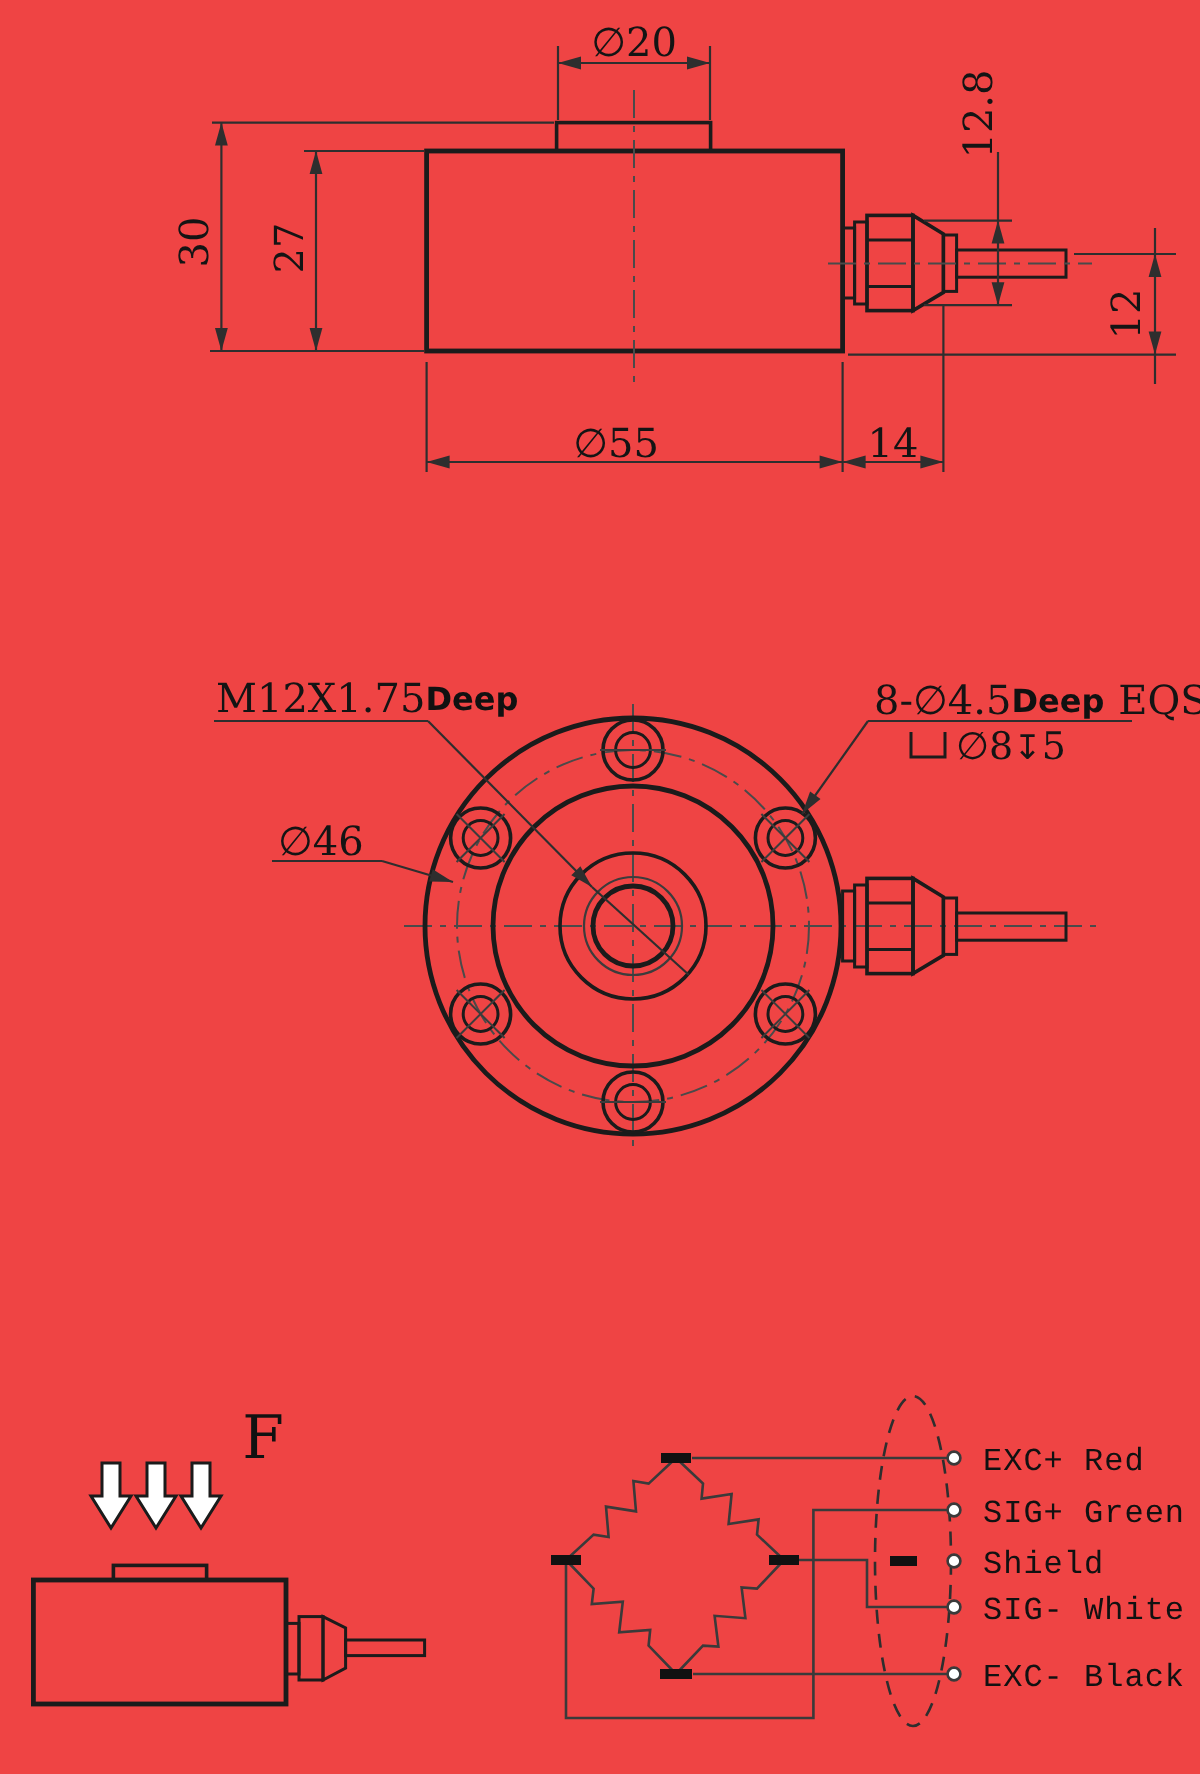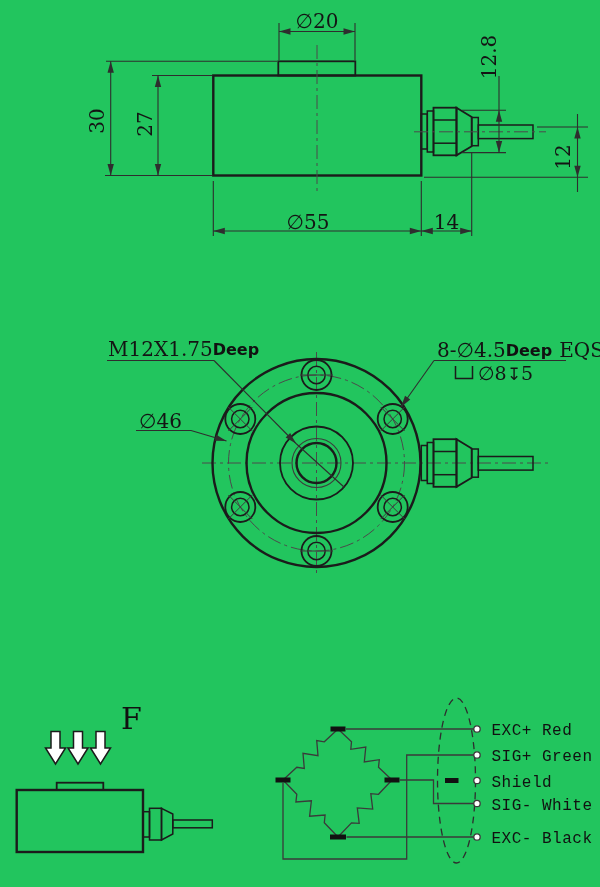--- a/index.html
+++ b/index.html
@@ -1,16 +1,16 @@
 <!DOCTYPE html>
 <html><head>
 <meta charset="utf-8">
 <style>
   html,body{margin:0;padding:0;background:#ffffff;}
-  .stage{position:relative;width:600px;height:887px;background:#22c55e;overflow:hidden;}
+  .stage{position:relative;width:600px;height:887px;background:#ef4444;overflow:hidden;}
   svg{position:absolute;left:0;top:0;}
   .thick{stroke:#1b1b1b;stroke-width:2.4;fill:none;stroke-linejoin:miter;}
   .med{stroke:#1b1b1b;stroke-width:1.8;fill:none;}
   .med2{stroke:#1b1b1b;stroke-width:1.5;fill:none;}
   .thin{stroke:#3c3c3c;stroke-width:1.1;fill:none;}
   .tick{stroke:#3c3c3c;stroke-width:1;fill:none;}
   .cl{stroke:#4a4a4a;stroke-width:1;fill:none;stroke-dasharray:14 4 3 4;}
   .dim{stroke:#2e2e2e;stroke-width:1.1;fill:none;}
   .wire{stroke:#3a3a3a;stroke-width:1.3;fill:none;}
   .dash{stroke:#2e2e2e;stroke-width:1.3;fill:none;stroke-dasharray:7 5;}

